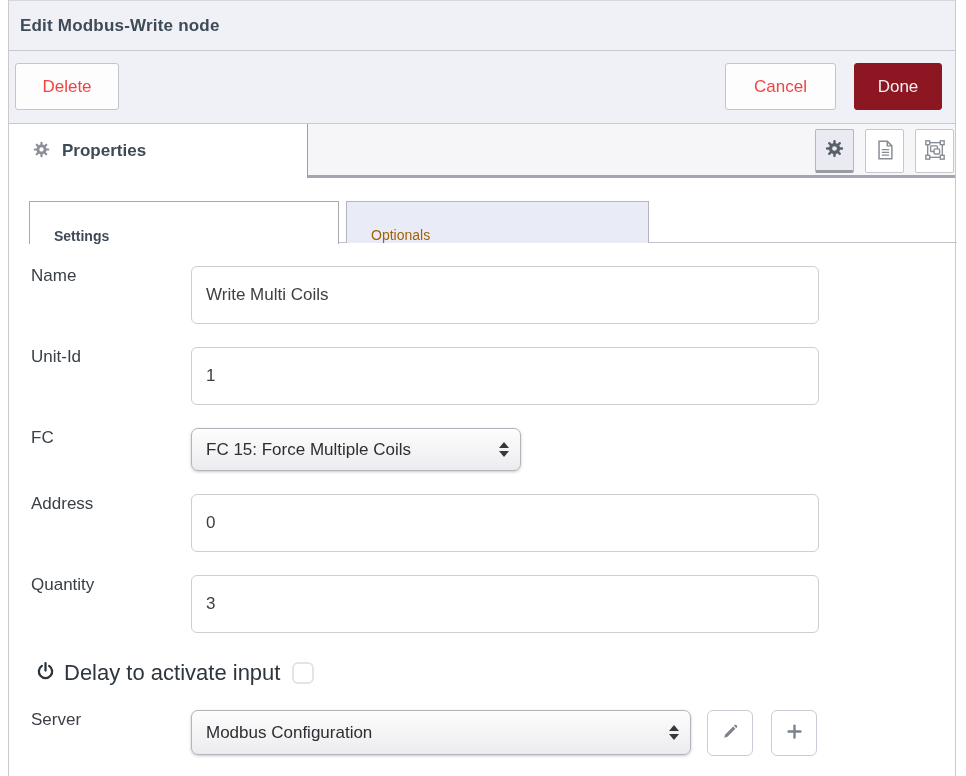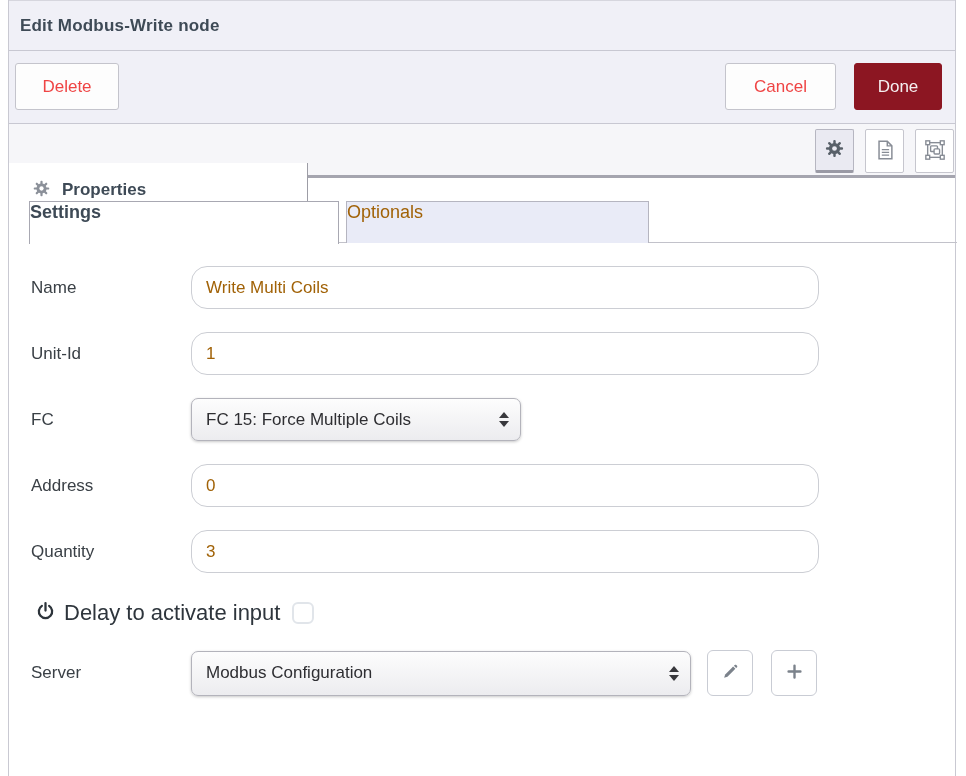--- a/index.html
+++ b/index.html
@@ -35,21 +35,21 @@
   .btn-cancel{width:111px;}
   .btn-done{width:88px;background:#8C1622;border:1px solid #8C1622;color:#f5eff0;}
   
   .props-bar{
     height:54px;background:#f6f6f9;position:relative;box-sizing:border-box;
     border-bottom:3px solid #a5a5af;
   }
   .props-tab{
     position:absolute;left:0;top:0;width:299px;height:54px;background:#ffffff;
     border-right:1px solid #9d9da6;box-sizing:border-box;
-    display:flex;align-items:center;padding-left:23px;z-index:2;margin-top:39px;
+    display:flex;align-items:center;padding-left:23px;z-index:2;
   }
   .props-tab-label{font-size:17px;font-weight:bold;color:#3e4a56;margin-left:11px;}
   .props-icons{position:absolute;right:1px;top:5px;display:flex;gap:11px;}
   .icon-btn{
     width:39px;height:44px;box-sizing:border-box;background:#ffffff;
     border:1px solid #c6c6ce;border-radius:2px;display:flex;
     align-items:center;justify-content:center;color:#878c95;cursor:pointer;padding:0;
   }
   .icon-btn.active{
     background:#eaeaf2;border-color:#b6b6c1;border-bottom:3px solid #9a9aa5;color:#586069;
@@ -57,37 +57,37 @@
   .gear-hole{fill:#ffffff;}
   .icon-btn.active .gear-hole{fill:#eaeaf2;}
   .props-tab .gear{color:#8b9099;}
   
   .content{background:#ffffff;}
   .sub-tabs{
     position:relative;margin:23px 0 0 20px;width:928px;height:42px;
     border-bottom:1px solid #c2c2ca;box-sizing:border-box;
   }
   .sub-tab{
-    position:absolute;top:0;box-sizing:border-box;display:flex;align-items:flex-start;
-    font-size:18px;cursor:pointer;
+    position:absolute;top:0;box-sizing:border-box;display:flex;align-items:flex-end;
+    padding-left:24px;font-size:14px;cursor:pointer;
   }
   .sub-tab.active{
     left:0;width:310px;height:43px;background:#ffffff;
     border:1px solid #a8a8b2;border-bottom:none;font-weight:bold;color:#3e4a56;z-index:2;
   }
   .sub-tab.inactive{
     left:317px;width:303px;height:42px;background:#e9ebf7;
     border:1px solid #b5b5c0;border-bottom:none;color:#a16207;
   }
   
-  .row{display:flex;align-items:center;margin:23px 0 10px 22px;}
+  .row{display:flex;margin:23px 0 10px 22px;}
   .row .lbl{width:160px;font-size:17px;color:#3a4046;}
   .txt{
-    width:628px;height:43px;box-sizing:border-box;border:1px solid #ccced4;
-    border-radius:16px;font-size:17px;color:#a16207;padding:0 14px;
+    width:628px;height:58px;box-sizing:border-box;border:1px solid #ccced4;
+    border-radius:6px;font-size:17px;color:#404040;padding:0 14px;
     font-family:"Liberation Sans",sans-serif;background:#ffffff;outline:none;
   }
   .select{
     display:flex;align-items:center;justify-content:space-between;height:43px;
     box-sizing:border-box;border:1px solid #b3b3bb;border-radius:7px;
     background:linear-gradient(#fdfdfd,#ececef);
     box-shadow:0 1px 3px rgba(0,0,0,.22);
     padding:0 11px 0 14px;font-size:17px;color:#2e2e32;cursor:pointer;
   }
   .select-fc{width:330px;}

